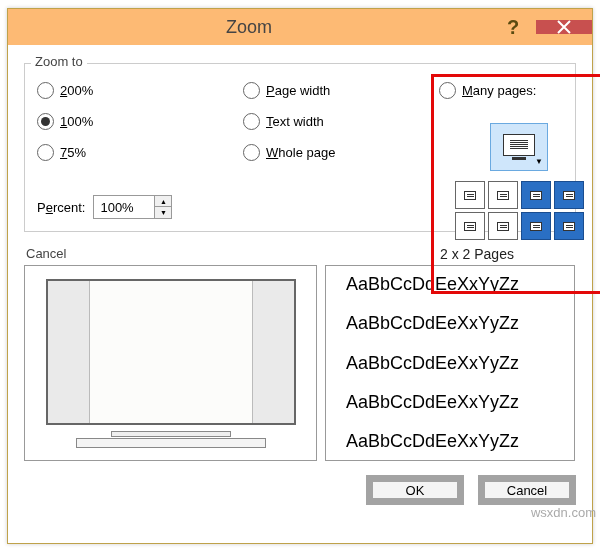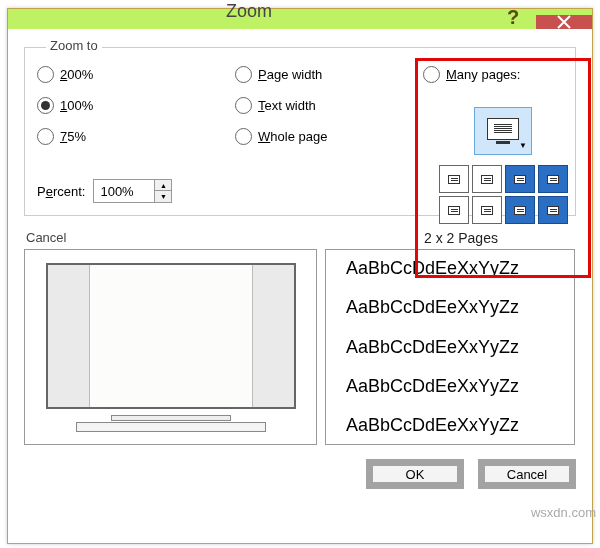--- a/index.html
+++ b/index.html
@@ -1,26 +1,26 @@
 <!DOCTYPE html>
 <html><head>
   <meta charset="utf-8">
   <style>
     * { box-sizing: border-box; margin: 0; padding: 0; }
     body { font-family: "Segoe UI", Tahoma, sans-serif; font-size: 13px; background: #fff; width: 600px; height: 548px; position: relative; overflow: hidden; }
     .dialog { position: absolute; left: 7px; top: 8px; width: 586px; height: 536px; border: 1px solid #bfa24a; background: #fff; box-shadow: 0 0 4px rgba(0,0,0,0.2); }
-    .titlebar { height: 20px; background: #bef264; display: flex; align-items: flex-end; }
+    .titlebar { height: 36px; background: #fdba74; display: flex; align-items: center; }
     .title { flex: 1; text-align: center; line-height: 36px; font-size: 18px; color: #444; }
     .help-btn { width: 46px; display: flex; align-items: center; justify-content: center; font-size: 20px; font-weight: bold; color: #5a4a10; cursor: pointer; }
     .close-btn { width: 56px; background: #c8504f; display: flex; align-items: center; justify-content: center; cursor: pointer; }
     .close-btn svg { width: 14px; height: 14px; }
     .body { padding: 10px 16px 12px 16px; background: #fff; }
     .groupbox { border: 1px solid #ccc; padding: 18px 12px 12px 12px; position: relative; margin-top: 8px; }
-    .group-title { position: absolute; top: -10px; left: 21px; background: #fff; padding: 0 4px; font-size: 13px; color: #444; }
-    .zoom-row { display: flex; gap: 8px; }
+    .group-title { position: absolute; top: -10px; left: 6px; background: #fff; padding: 0 4px; font-size: 13px; color: #444; }
+    .zoom-row { display: flex; gap: 16px; }
     .col { display: flex; flex-direction: column; gap: 14px; }
     .col1 { width: 190px; }
     .col2 { width: 180px; }
     .col3 { flex: 1; position: relative; }
     .radio { display: flex; align-items: center; gap: 6px; cursor: pointer; }
     .radio-circle { width: 17px; height: 17px; border: 1px solid #666; border-radius: 50%; display: flex; align-items: center; justify-content: center; }
     .radio-dot { width: 9px; height: 9px; background: #333; border-radius: 50%; display: none; }
     .radio.selected .radio-dot { display: block; }
     .underline { text-decoration: underline; }
     .percent-row { display: flex; align-items: center; gap: 8px; margin-top: 20px; }

